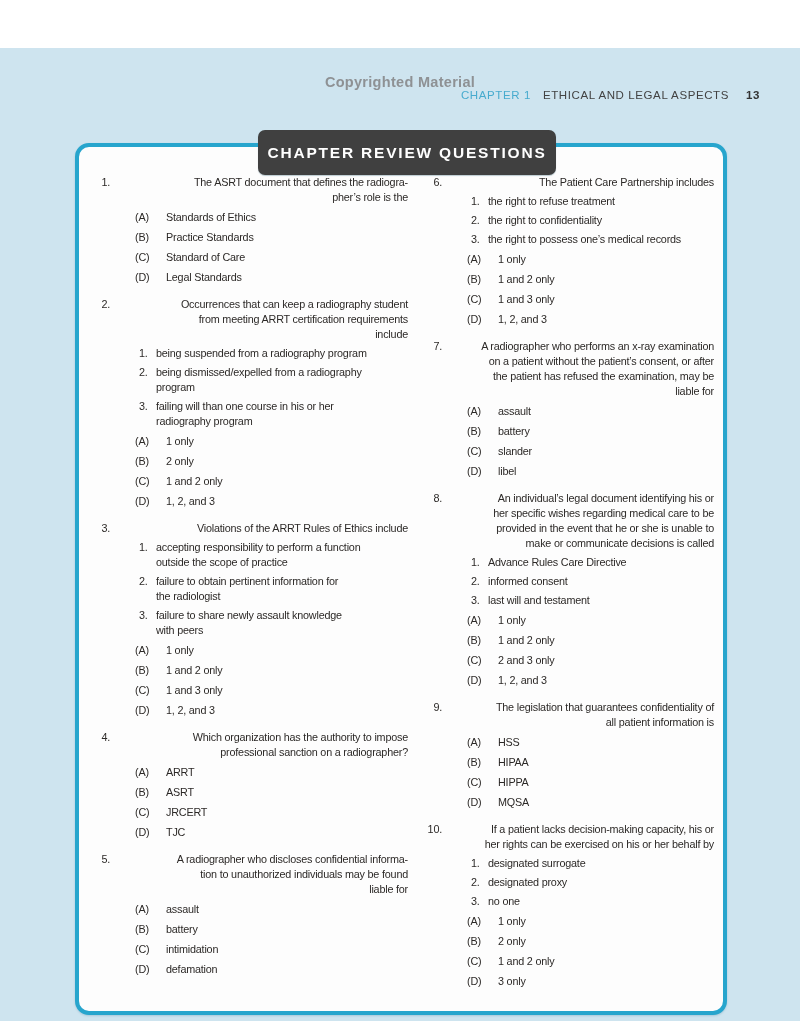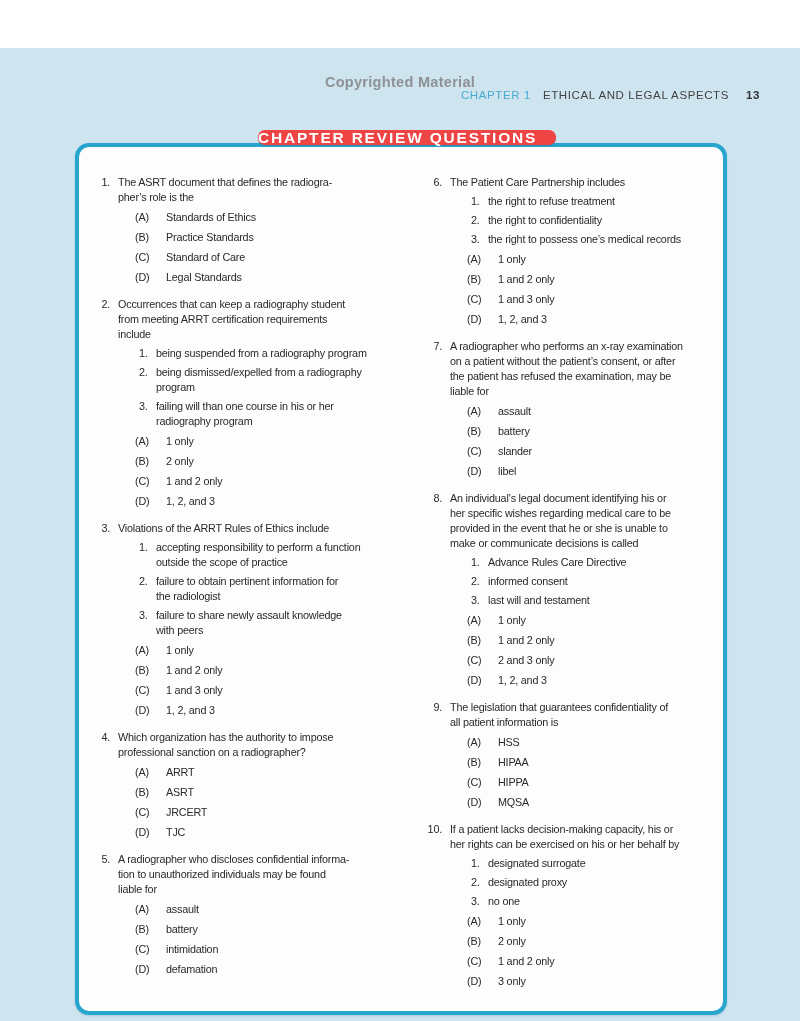--- a/index.html
+++ b/index.html
@@ -21,42 +21,42 @@
     font-size:11.5px; letter-spacing:0.6px; color:#424242;
   }
   .running-head .chapter-label { color:#47abce; margin-right:12px; }
   .running-head .page-number { font-weight:bold; margin-left:17px; color:#333; }
   .qbox {
     position:absolute; left:75px; top:95px; width:644px; height:864px;
     background:#fdfdfd; border:4px solid #27a5cd; border-radius:14px;
     box-shadow:0 1px 2px rgba(60,120,150,0.25);
   }
   .banner {
-    position:absolute; left:258px; top:82px; width:298px; height:15px;
-    background:#ef4444; border-radius:7px; z-index:2;
-    display:flex; align-items:center; justify-content:flex-start;
+    position:absolute; left:258px; top:82px; width:298px; height:45px;
+    background:#404040; border-radius:7px; z-index:2;
+    display:flex; align-items:center; justify-content:center;
     box-shadow:0 1px 1px rgba(40,90,110,0.3);
   }
   .banner span {
     color:#ffffff; font-weight:bold; font-size:15.5px; letter-spacing:1.8px;
     white-space:nowrap;
   }
   .columns {
     position:absolute; left:90px; top:127px; width:624px;
     display:flex; z-index:1;
   }
   .col.left  { width:318px; margin-right:14px; }
   .col.right { flex:1; }
   .q {
     display:flex; margin-bottom:12px;
     font-size:10.8px; line-height:15px; letter-spacing:-0.2px;
   }
   .qnum { width:20px; text-align:right; margin-right:8px; flex-shrink:0; }
   .qbody { flex:1; min-width:0; }
-  .qtext { white-space:pre; }
+  .qtext { white-space:pre;text-align:right; }
   .item  { display:flex; margin-left:21px; margin-top:4px; }
   .inum  { width:11px; margin-right:6px; flex-shrink:0; }
   .itext { white-space:pre; }
   .opt   { display:flex; margin-left:17px; margin-top:5px; }
   .olabel{ width:24px; margin-right:7px; flex-shrink:0; }
   .otext { white-space:pre; }
 </style>
 </head>
 <body>
 

